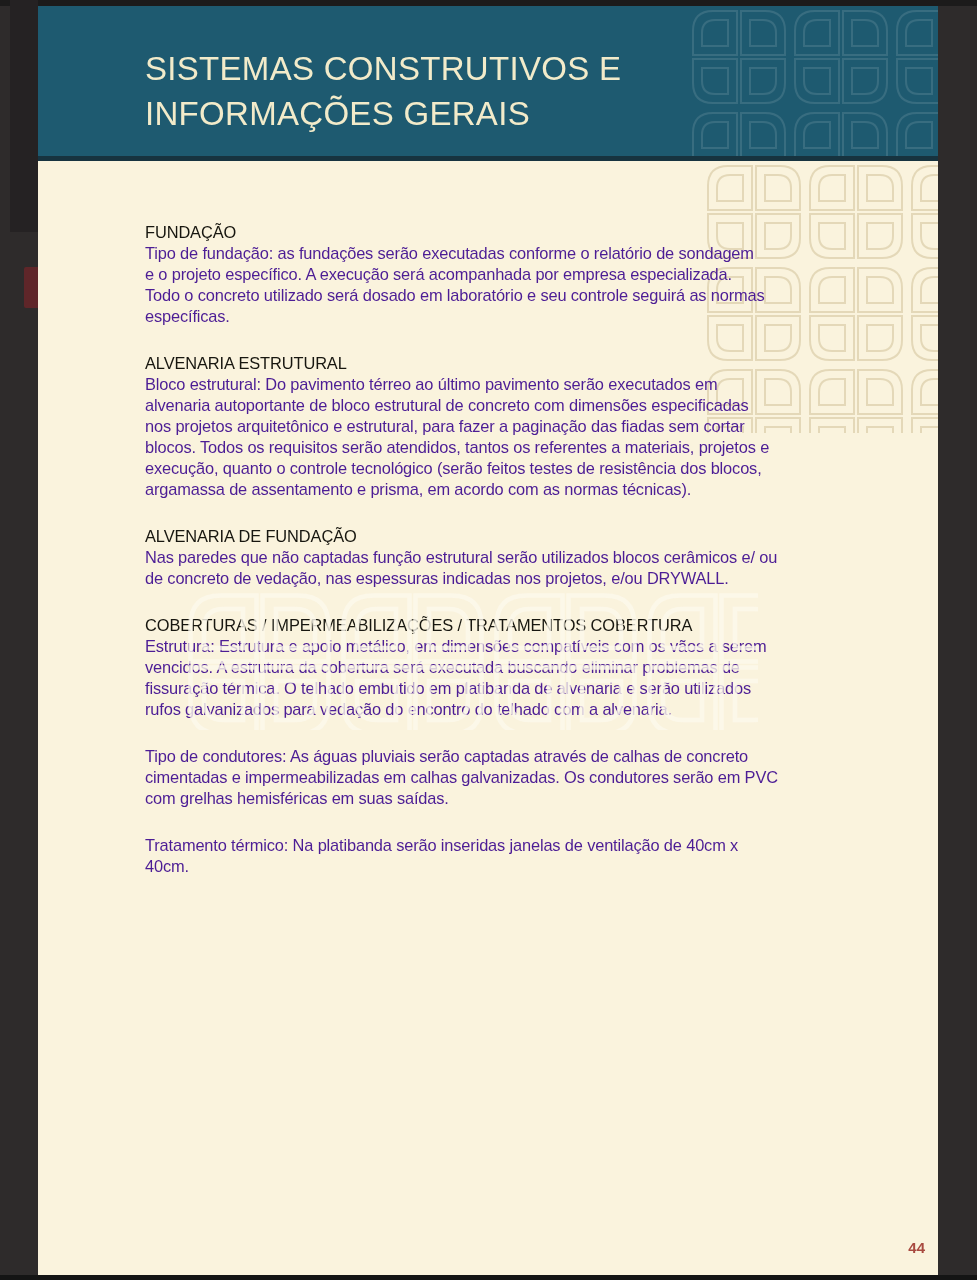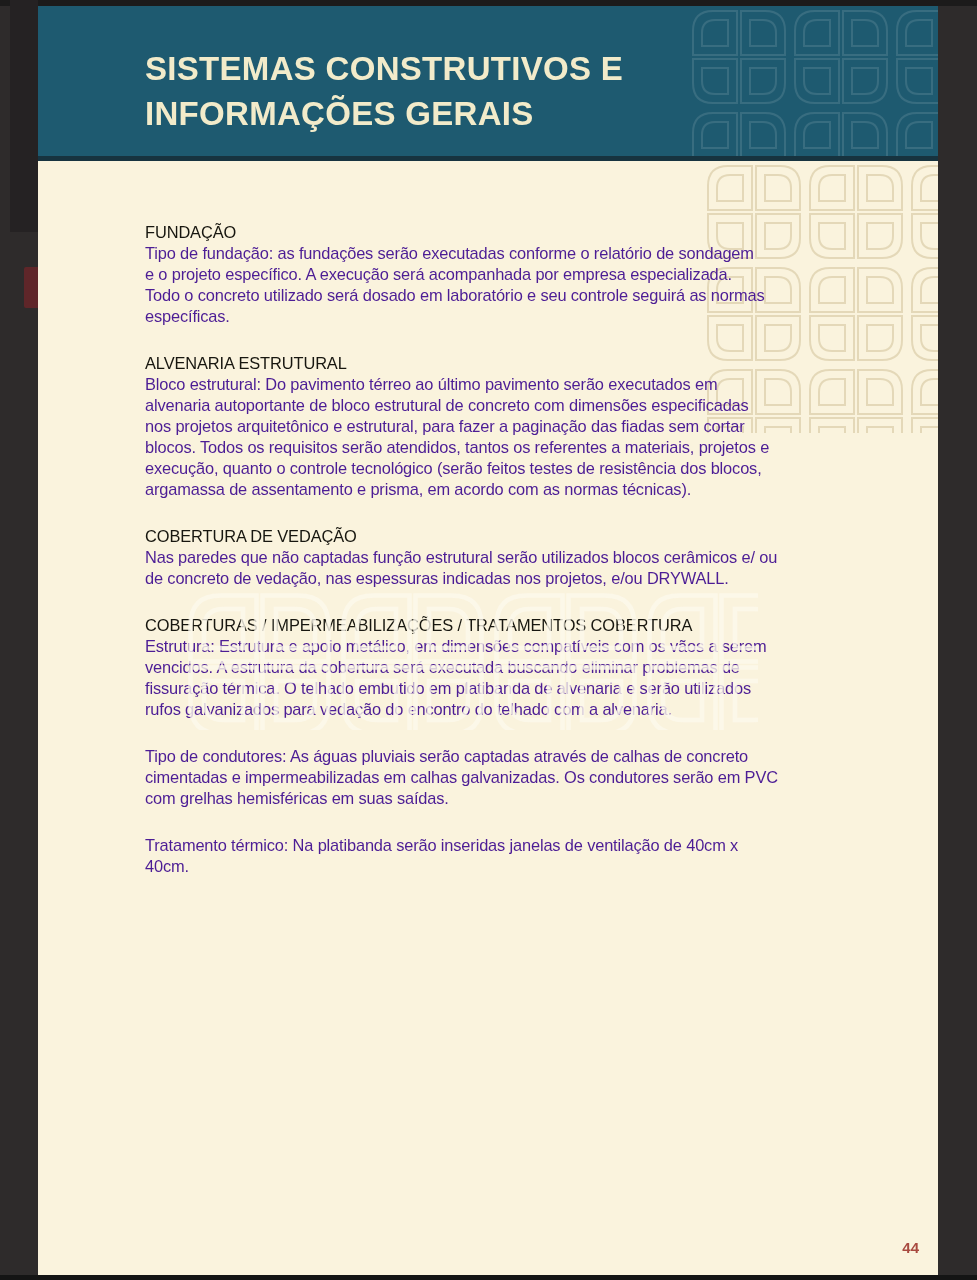--- a/index.html
+++ b/index.html
@@ -25,21 +25,21 @@
     position:relative;
     height:150px;
     background:#1e5a70;
     border-bottom:5px solid #17333f;
     overflow:hidden;
   }
   .page-title {
     position:relative; z-index:2;
     margin:0; padding:40px 0 0 107px;
     color:#f2ebca;
-    font-size:33px; line-height:45px; font-weight:bold;
+    font-size:33px; line-height:45px; font-weight:normal;
     letter-spacing:0.3px;
   }
 
   .wm { position:absolute; pointer-events:none; }
   .wm-header { right:0; top:0; width:250px; height:150px; z-index:1; }
   .wm-strip  { right:0; top:155px; width:235px; height:272px; z-index:1; }
   .wm-over   { left:145px; top:582px; width:575px; height:142px; z-index:3; }
 
   .page-main {
     position:relative; z-index:2;
@@ -53,21 +53,21 @@
   }
   .page-main p {
     margin:0 0 26px;
     max-width:742px;
     font-size:16.4px; line-height:21px;
     color:#4c1d95;
     letter-spacing:-0.15px;
     white-space:pre-line;
   }
   .page-number {
-    position:absolute; right:19px; bottom:24px;
+    position:absolute; right:13px; bottom:24px;
     font-size:15px; font-weight:bold;
     color:#a84a40;
     z-index:4;
   }
 </style>
 </head>
 <body>
 
 <svg width="0" height="0" style="position:absolute" aria-hidden="true">
   <defs>
@@ -132,21 +132,21 @@
       <h3>ALVENARIA ESTRUTURAL</h3>
       <p>Bloco estrutural: Do pavimento térreo ao último pavimento serão executados em
 alvenaria autoportante de bloco estrutural de concreto com dimensões especificadas
 nos projetos arquitetônico e estrutural, para fazer a paginação das fiadas sem cortar
 blocos. Todos os requisitos serão atendidos, tantos os referentes a materiais, projetos e
 execução, quanto o controle tecnológico (serão feitos testes de resistência dos blocos,
 argamassa de assentamento e prisma, em acordo com as normas técnicas).</p>
     </section>
 
     <section>
-      <h3>COBERTURA DE VEDAÇÃO</h3>
+      <h3>ALVENARIA DE FUNDAÇÃO</h3>
       <p>Nas paredes que não captadas função estrutural serão utilizados blocos cerâmicos e/ ou
 de concreto de vedação, nas espessuras indicadas nos projetos, e/ou DRYWALL.</p>
     </section>
 
     <section>
       <h3>COBERTURAS / IMPERMEABILIZAÇÕES / TRATAMENTOS COBERTURA</h3>
       <p>Estrutura: Estrutura e apoio metálico, em dimensões compatíveis com os vãos a serem
 vencidos. A estrutura da cobertura será executada buscando eliminar problemas de
 fissuração térmica. O telhado embutido em platibanda de alvenaria e serão utilizados
 rufos galvanizados para vedação do encontro do telhado com a alvenaria.</p>

